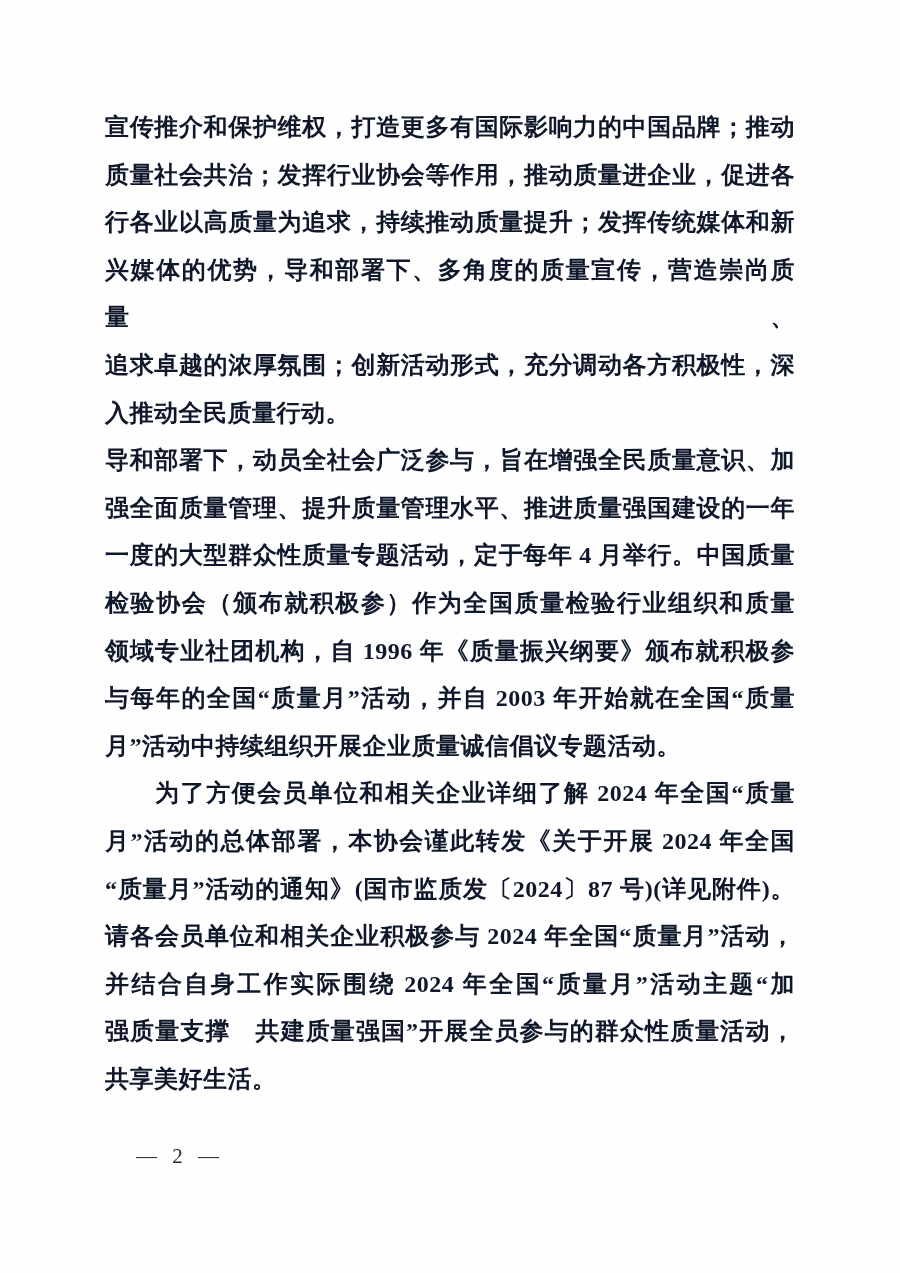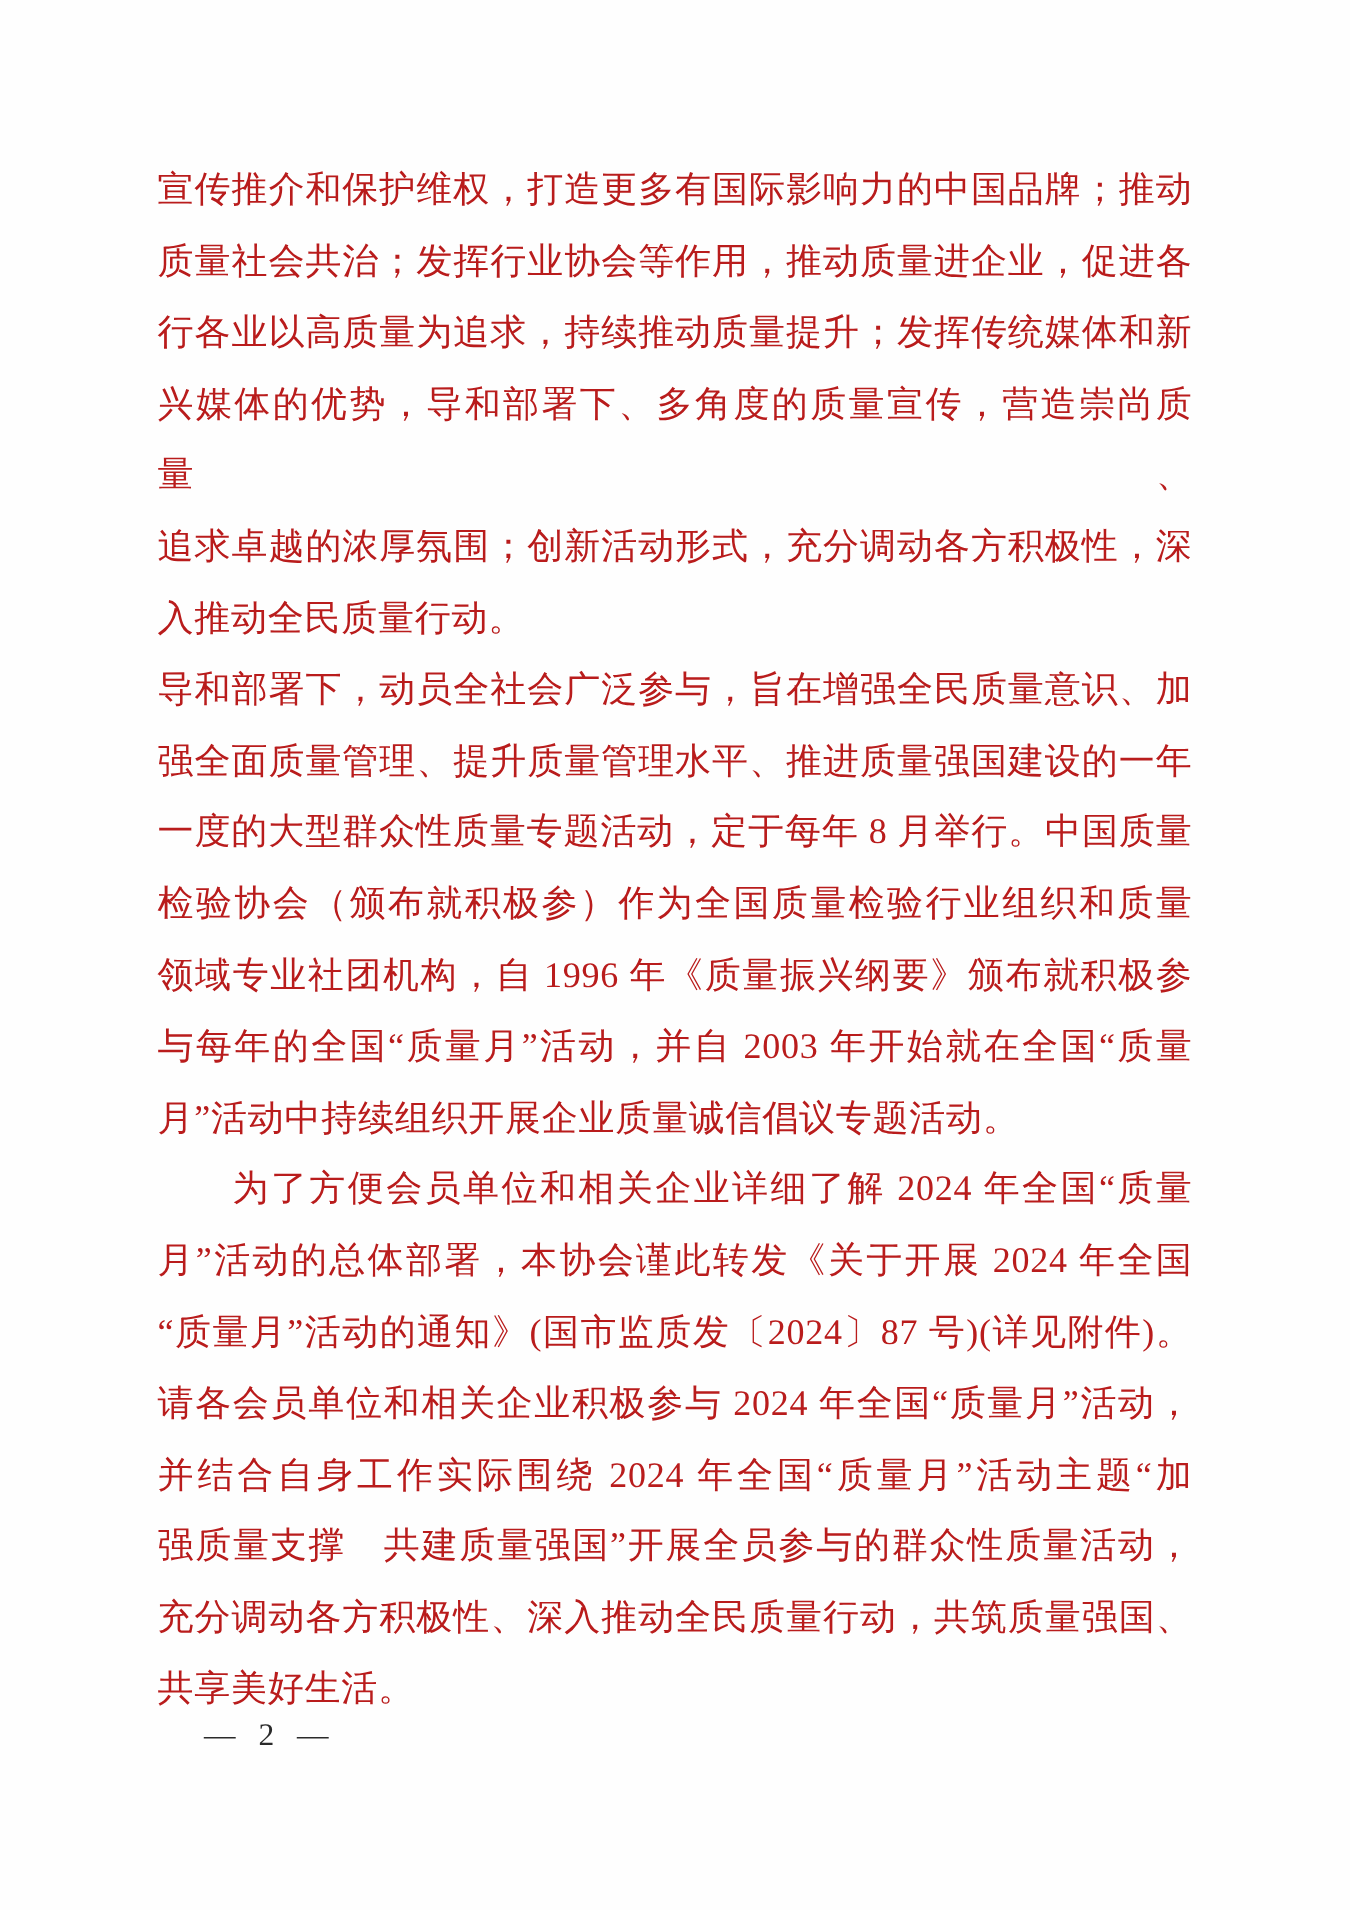--- a/index.html
+++ b/index.html
@@ -44,37 +44,36 @@
     font-size: 21px;
     color: #2a2a2a;
     letter-spacing: 5px;
     white-space: nowrap;
   }
 </style>
 </head>
 <body>
 
 <div class="page" style="background: rgb(254, 254, 254);">
-  <div class="textblock" id="lines-container" style="color: #b91c1c;">
+  <div class="textblock" id="lines-container" style="color: #0f172a; font-weight: bold;">
       <div class="line justify">宣传推介和保护维权，打造更多有国际影响力的中国品牌；推动</div>
       <div class="line justify">质量社会共治；发挥行业协会等作用，推动质量进企业，促进各</div>
       <div class="line justify">行各业以高质量为追求，持续推动质量提升；发挥传统媒体和新</div>
       <div class="line justify">兴媒体的优势，导和部署下、多角度的质量宣传，营造崇尚质量、</div>
       <div class="line justify">追求卓越的浓厚氛围；创新活动形式，充分调动各方积极性，深</div>
       <div class="line">入推动全民质量行动。</div>
       <div class="line justify">导和部署下，动员全社会广泛参与，旨在增强全民质量意识、加</div>
       <div class="line justify">强全面质量管理、提升质量管理水平、推进质量强国建设的一年</div>
-      <div class="line justify">一度的大型群众性质量专题活动，定于每年 8 月举行。中国质量</div>
+      <div class="line justify">一度的大型群众性质量专题活动，定于每年 4 月举行。中国质量</div>
       <div class="line justify">检验协会（颁布就积极参）作为全国质量检验行业组织和质量</div>
       <div class="line justify">领域专业社团机构，自 1996 年《质量振兴纲要》颁布就积极参</div>
       <div class="line justify">与每年的全国“质量月”活动，并自 2003 年开始就在全国“质量</div>
       <div class="line">月”活动中持续组织开展企业质量诚信倡议专题活动。</div>
       <div class="line justify indent">为了方便会员单位和相关企业详细了解 2024 年全国“质量</div>
       <div class="line justify">月”活动的总体部署，本协会谨此转发《关于开展 2024 年全国</div>
       <div class="line justify">“质量月”活动的通知》(国市监质发〔2024〕87 号)(详见附件)。</div>
       <div class="line justify">请各会员单位和相关企业积极参与 2024 年全国“质量月”活动，</div>
       <div class="line justify">并结合自身工作实际围绕 2024 年全国“质量月”活动主题“加</div>
       <div class="line justify">强质量支撑　共建质量强国”开展全员参与的群众性质量活动，</div>
-      <div class="line justify">充分调动各方积极性、深入推动全民质量行动，共筑质量强国、</div>
       <div class="line">共享美好生活。</div>
     </div>
   <div class="footer">— 2 —</div>
 </div>
 
 </body></html>

